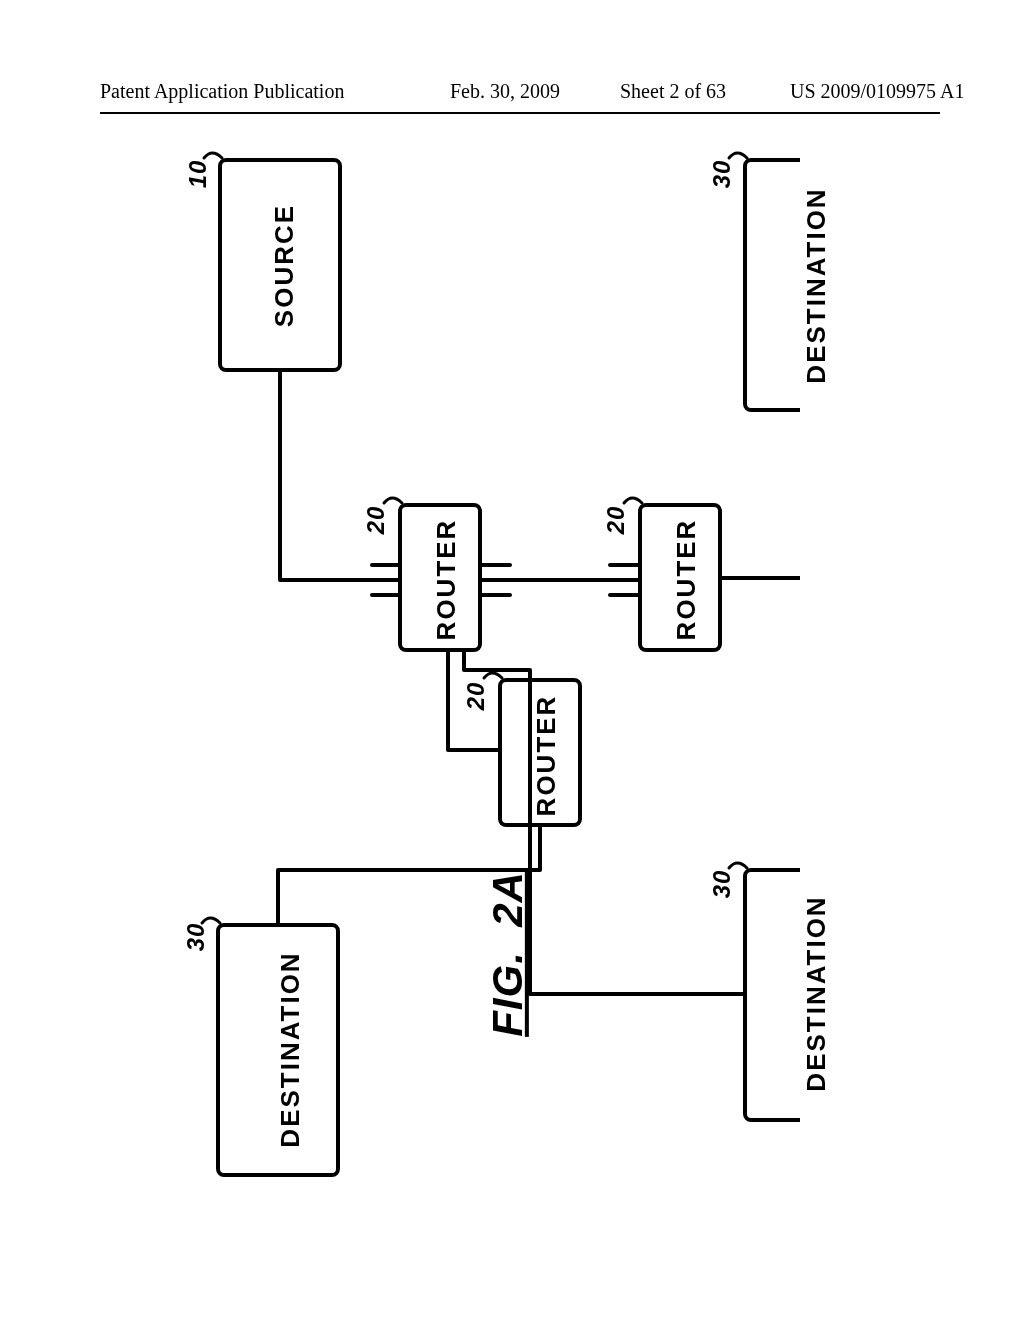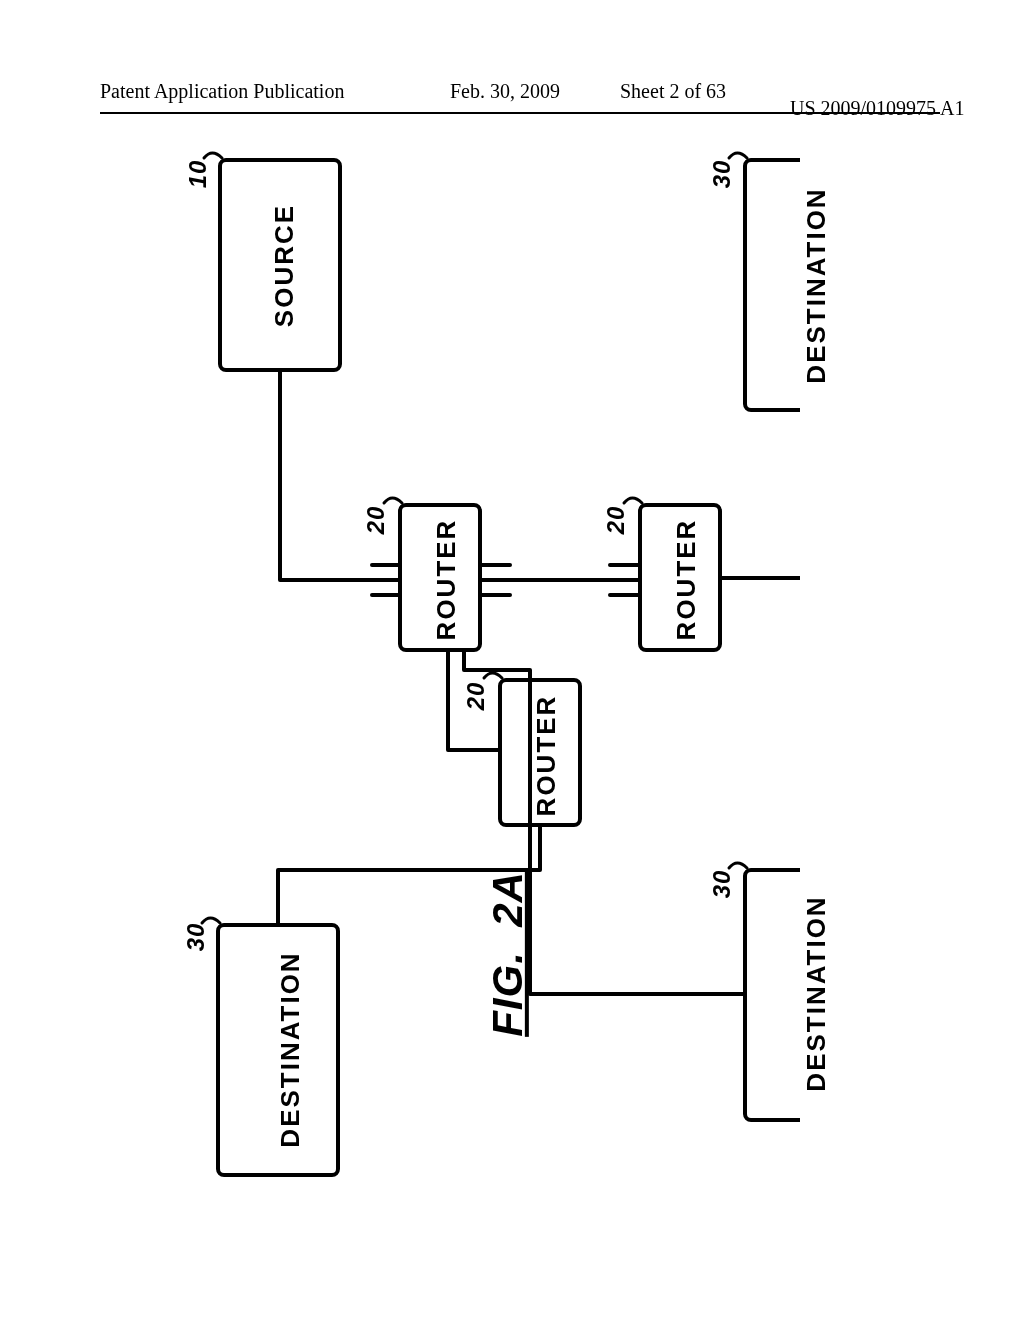--- a/index.html
+++ b/index.html
@@ -21,21 +21,21 @@
     top: 80px;
     left: 0;
     width: 1024px;
     height: 30px;
     font-size: 20px;
     font-weight: normal;
   }
   .header .pub-label { position: absolute; left: 100px; top: 0; }
   .header .date      { position: absolute; left: 450px; top: 0; }
   .header .sheet     { position: absolute; left: 620px; top: 0; }
-  .header .pubno     { position: absolute; left: 790px; top: 17px; }
+  .header .pubno     { position: absolute; left: 790px; top: 0; }
   .header-rule {
     position: absolute;
     left: 100px;
     top: 112px;
     width: 840px;
     height: 0;
     border-top: 2px solid #000;
   }
 
   .figure {

